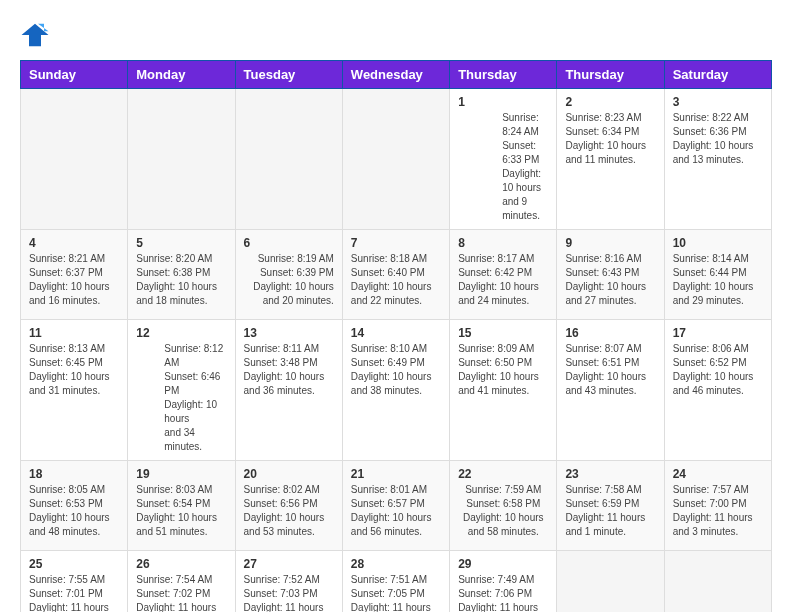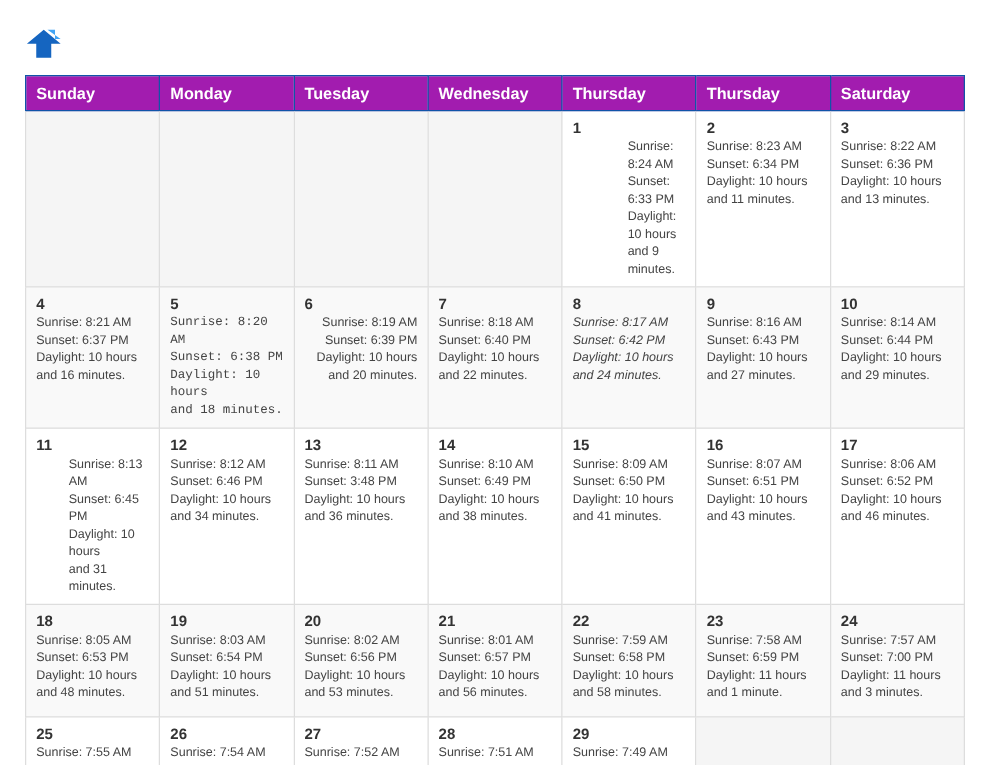--- a/index.html
+++ b/index.html
@@ -45,21 +45,21 @@
     .subtitle {
       font-size: 15px;
       color: #555;
     }
     .calendar {
       width: 100%;
       border-collapse: collapse;
       border: 1px solid #ccc;
     }
     .calendar th {
-      background-color: #a21caf;
+      background-color: #6d28d9;
       color: #fff;
       font-size: 13px;
       font-weight: bold;
       padding: 6px 8px;
       text-align: left;
       border: 1px solid #1154a8;
     }
     .calendar td {
       vertical-align: top;
       padding: 6px 8px;
@@ -154,42 +154,42 @@
       <tr>
         <td>
           <div class="day-number">4</div>
           <div class="day-info" style="white-space: pre-line;">Sunrise: 8:21 AM
 Sunset: 6:37 PM
 Daylight: 10 hours
 and 16 minutes.</div>
         </td>
         <td>
           <div class="day-number">5</div>
-          <div class="day-info" style="white-space: pre-line; font-family: Liberation Mono, monospace;">Sunrise: 8:20 AM
+          <div class="day-info" style="white-space: pre-line;">Sunrise: 8:20 AM
 Sunset: 6:38 PM
 Daylight: 10 hours
 and 18 minutes.</div>
         </td>
         <td>
           <div class="day-number">6</div>
           <div class="day-info" style="white-space: pre-line; text-align: right;">Sunrise: 8:19 AM
 Sunset: 6:39 PM
 Daylight: 10 hours
 and 20 minutes.</div>
         </td>
         <td>
           <div class="day-number">7</div>
           <div class="day-info" style="white-space: pre-line;">Sunrise: 8:18 AM
 Sunset: 6:40 PM
 Daylight: 10 hours
 and 22 minutes.</div>
         </td>
         <td>
           <div class="day-number">8</div>
-          <div class="day-info" style="white-space: pre-line; font-style: italic;">Sunrise: 8:17 AM
+          <div class="day-info" style="white-space: pre-line;">Sunrise: 8:17 AM
 Sunset: 6:42 PM
 Daylight: 10 hours
 and 24 minutes.</div>
         </td>
         <td>
           <div class="day-number">9</div>
           <div class="day-info" style="white-space: pre-line;">Sunrise: 8:16 AM
 Sunset: 6:43 PM
 Daylight: 10 hours
 and 27 minutes.</div>
@@ -198,28 +198,28 @@
           <div class="day-number">10</div>
           <div class="day-info" style="white-space: pre-line;">Sunrise: 8:14 AM
 Sunset: 6:44 PM
 Daylight: 10 hours
 and 29 minutes.</div>
         </td>
       </tr>
       <tr>
         <td>
           <div class="day-number">11</div>
-          <div class="day-info" style="white-space: pre-line; margin-left: 26px;">Sunrise: 8:13 AM
+          <div class="day-info" style="white-space: pre-line;">Sunrise: 8:13 AM
 Sunset: 6:45 PM
 Daylight: 10 hours
 and 31 minutes.</div>
         </td>
         <td>
           <div class="day-number">12</div>
-          <div class="day-info" style="white-space: pre-line;">Sunrise: 8:12 AM
+          <div class="day-info" style="white-space: pre-line; margin-left: 28px;">Sunrise: 8:12 AM
 Sunset: 6:46 PM
 Daylight: 10 hours
 and 34 minutes.</div>
         </td>
         <td>
           <div class="day-number">13</div>
           <div class="day-info" style="white-space: pre-line;">Sunrise: 8:11 AM
 Sunset: 3:48 PM
 Daylight: 10 hours
 and 36 minutes.</div>
@@ -277,21 +277,21 @@
         </td>
         <td>
           <div class="day-number">21</div>
           <div class="day-info" style="white-space: pre-line;">Sunrise: 8:01 AM
 Sunset: 6:57 PM
 Daylight: 10 hours
 and 56 minutes.</div>
         </td>
         <td>
           <div class="day-number">22</div>
-          <div class="day-info" style="white-space: pre-line;">Sunrise: 7:59 AM
+          <div class="day-info" style="white-space: pre-line; text-align: center;">Sunrise: 7:59 AM
 Sunset: 6:58 PM
 Daylight: 10 hours
 and 58 minutes.</div>
         </td>
         <td>
           <div class="day-number">23</div>
           <div class="day-info" style="white-space: pre-line;">Sunrise: 7:58 AM
 Sunset: 6:59 PM
 Daylight: 11 hours
 and 1 minute.</div>

